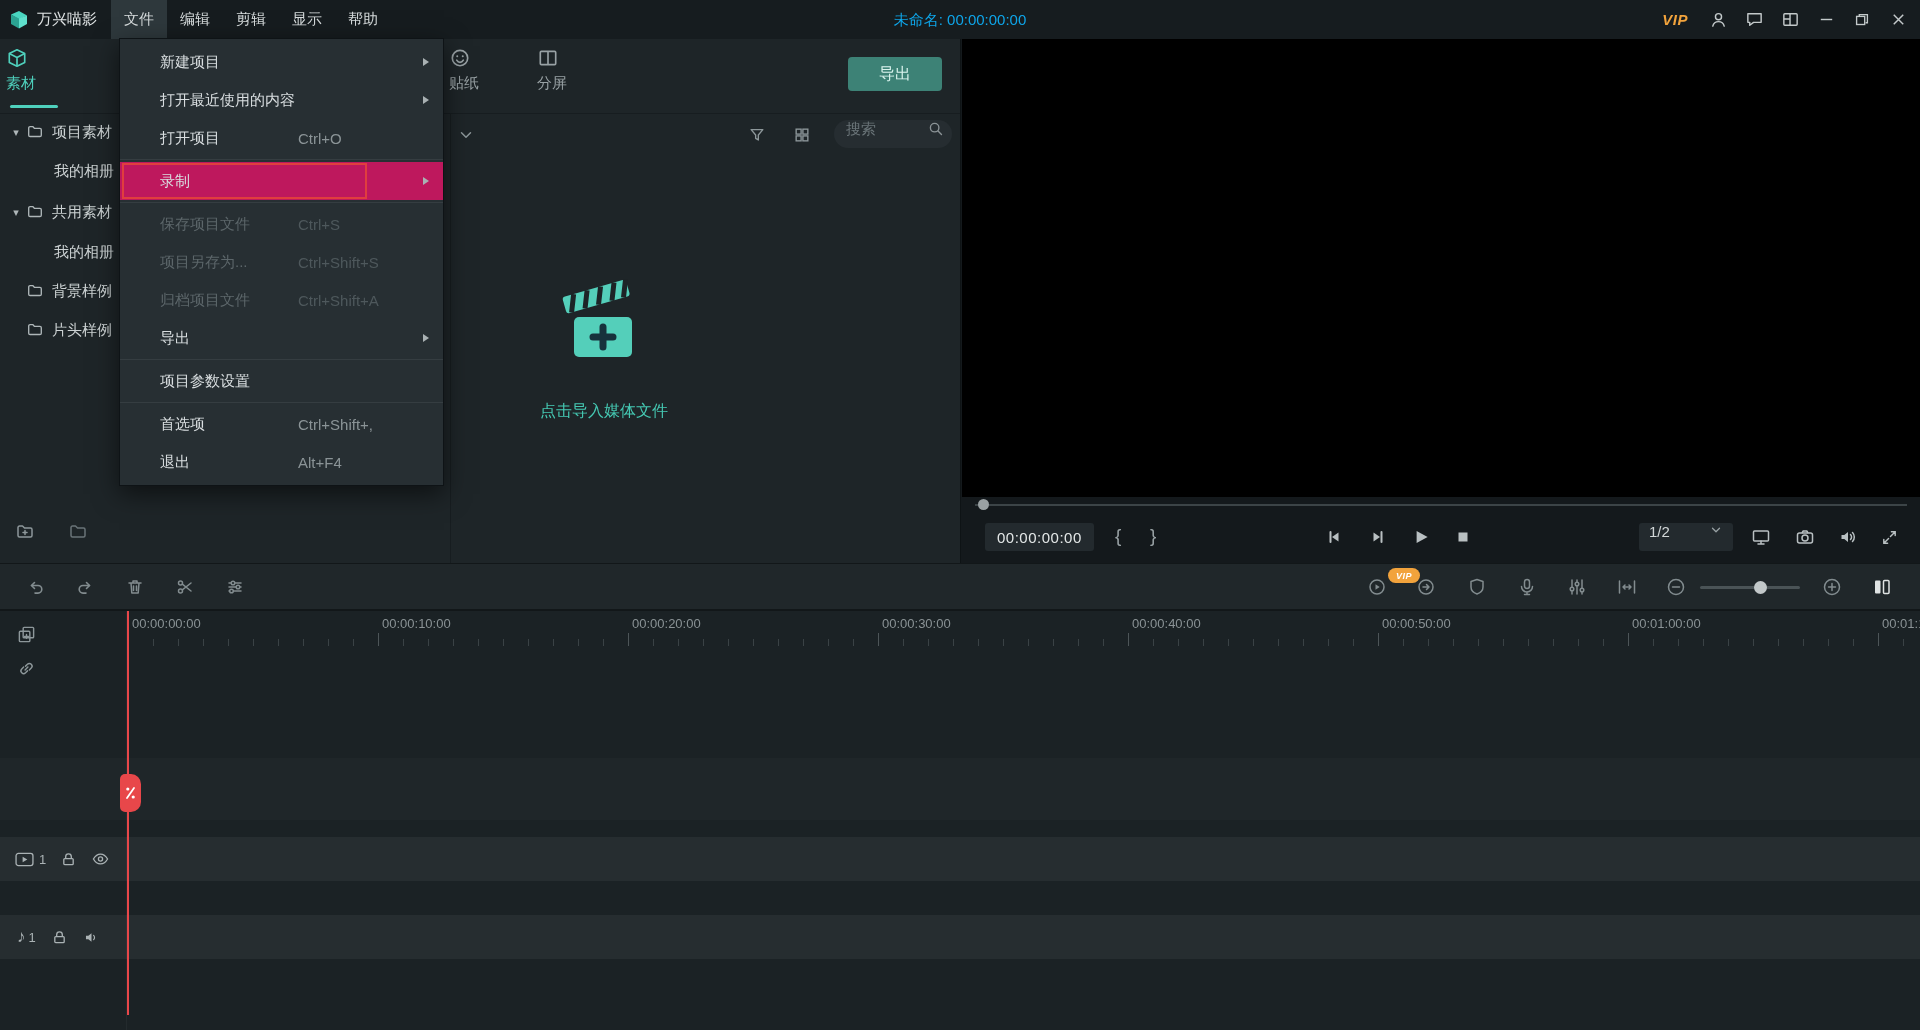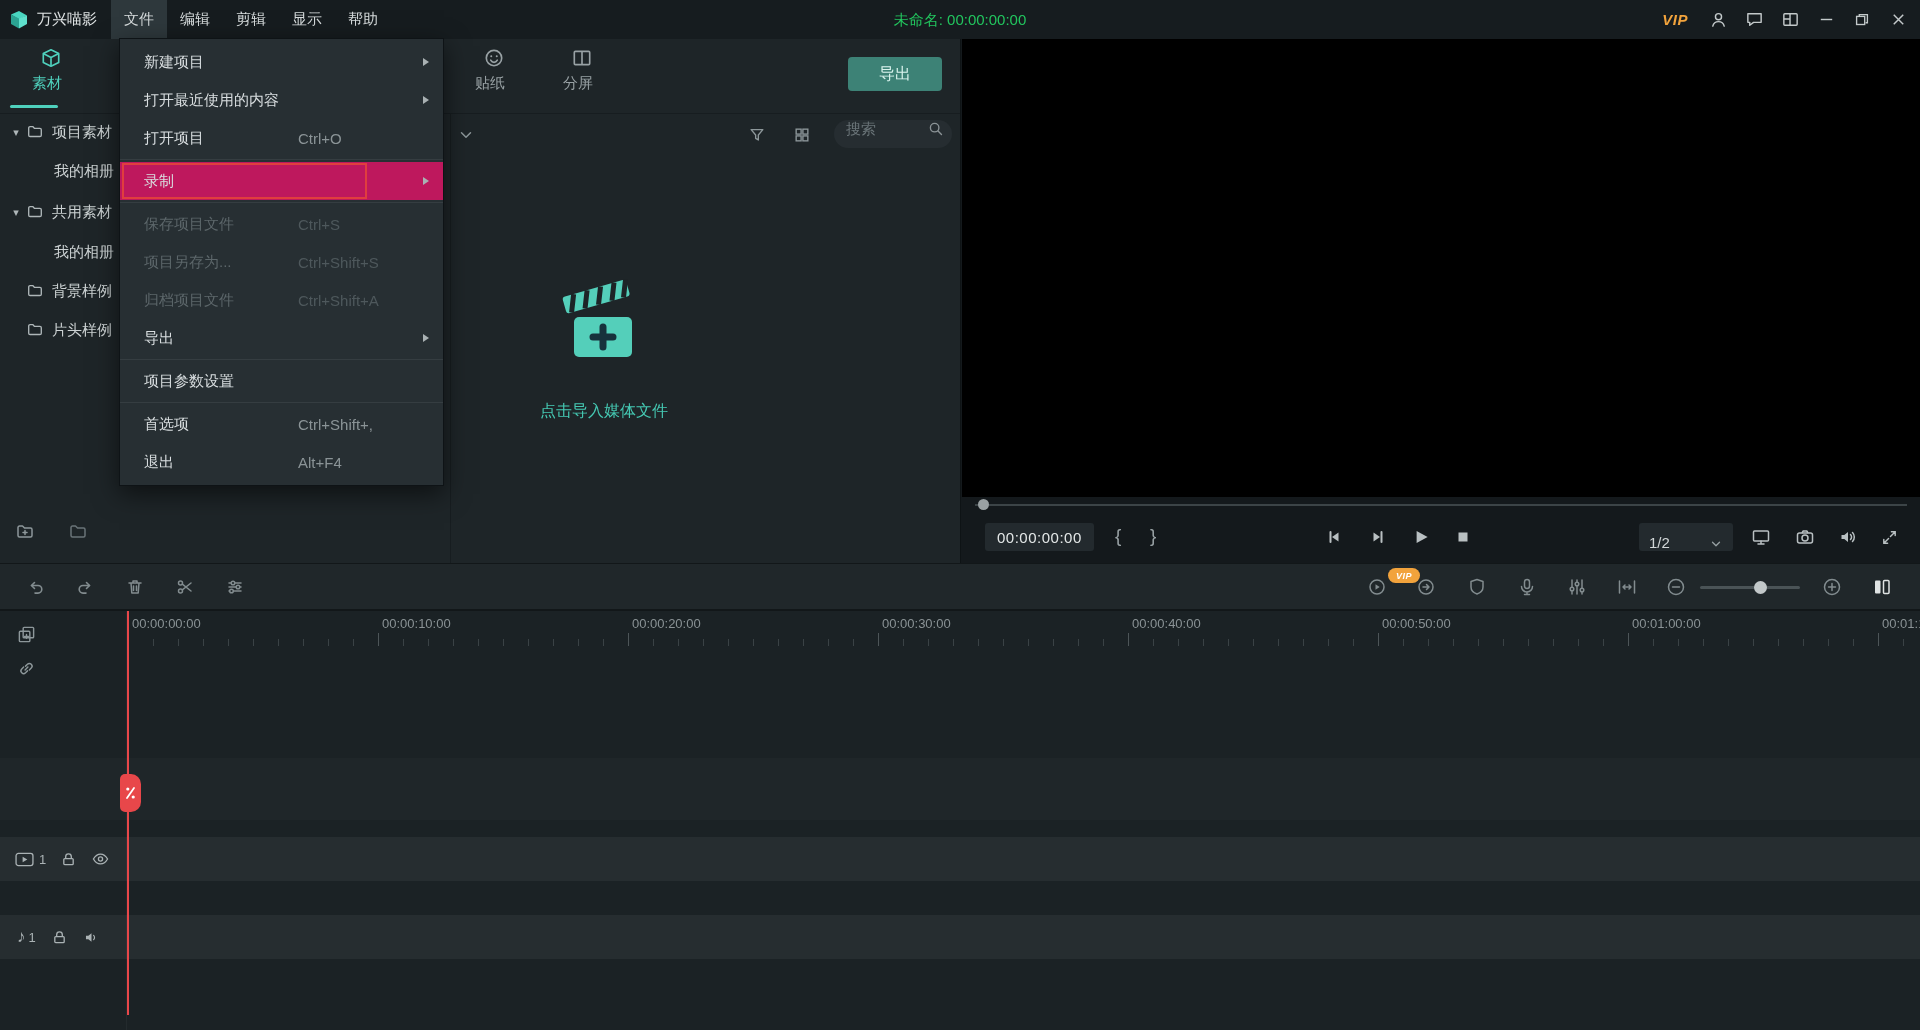--- a/index.html
+++ b/index.html
@@ -9,27 +9,27 @@
   .ab{position:absolute}
   svg{display:block}
   .icbtn{width:24px;height:24px;display:flex;align-items:center;justify-content:center;color:#8d979a}
   
   .titlebar{background:#161c1f;display:flex;align-items:center;padding-left:9px;z-index:5}
   .logo{margin-right:8px}
   .appname{font-size:15px;color:#e0e4e5;margin-right:14px;white-space:nowrap}
   .menubar{display:flex;align-self:stretch}
   .menu-item{padding:0 13px;display:flex;align-items:center;font-size:15px;color:#d6dbdc}
   .menu-item.open{background:#2e383c}
-  .title-center{position:absolute;left:710px;width:500px;top:0;line-height:39px;text-align:center;font-size:15px;color:#22c55e}
+  .title-center{position:absolute;left:710px;width:500px;top:0;line-height:39px;text-align:center;font-size:15px;color:#0ea5e9}
   .tb-right{position:absolute;right:4px;top:0;height:39px;display:flex;align-items:center}
   .vip-text{color:#f2a33c;font-style:italic;font-weight:bold;font-size:15px;margin-right:12px;letter-spacing:.5px}
   .tb-ic{width:36px;height:39px;display:flex;align-items:center;justify-content:center;color:#c3c9ca}
   
   .media-panel{background:#1e2528}
-  .tab{display:flex;flex-direction:column;align-items:flex-end;gap:5px;color:#98a1a4;font-size:15px}
+  .tab{display:flex;flex-direction:column;align-items:flex-start;gap:5px;color:#98a1a4;font-size:15px}
   .tab.active{color:#4fd1bd}
   .tabline{height:3px;background:#4fd1bd;border-radius:2px}
   .export-btn{width:94px;height:34px;background:#3d8276;color:#d9f3ed;border:none;border-radius:4px;font-size:16px;font-family:inherit}
   .hsep{height:1px;background:#171d20}
   .vsep{width:1px;background:#171d20}
   .trow{height:30px;display:flex;align-items:center;width:450px;color:#ccd2d3;font-size:15px}
   .trow.indent{padding-left:54px}
   .caret{width:16px;margin-left:8px;text-align:center;color:#aeb6b8;font-size:11px}
   .ficon{margin-left:2px;color:#aeb6b8}
   .tlabel{margin-left:8px;white-space:nowrap}
@@ -39,21 +39,21 @@
   .mag{color:#8b9396;flex:none}
   .import-hint{text-align:center;color:#45c9b3;font-size:16px}
   
   .preview-panel{background:#14191c;border-left:1px solid #0e1315}
   .preview-panel .icbtn{color:#b9c0c2}
   .video{background:#000}
   .scrub-line{height:2px;background:#3c4447}
   .scrub-dot{width:11px;height:11px;border-radius:50%;background:#9aa1a3}
   .timebox{height:28px;background:#232a2e;border-radius:3px;display:flex;align-items:center;padding:0 12px;font-size:15px;color:#e3e7e7;letter-spacing:.5px}
   .brace{font-size:19px;color:#98a1a4}
-  .quality{width:94px;height:28px;background:#232a2e;border-radius:3px;display:flex;align-items:flex-end;justify-content:space-between;padding:0 10px;font-size:15px;color:#d2d7d8}
+  .quality{width:94px;height:28px;background:#232a2e;border-radius:3px;display:flex;align-items:flex-start;justify-content:space-between;padding:0 10px;font-size:15px;color:#d2d7d8}
   
   .toolbar{background:#20272a;border-top:1px solid #121719;border-bottom:1px solid #121719}
   .toolbar .icbtn{color:#828c8f}
   .vip-pill{width:32px;height:15px;border-radius:8px;background:#f2a33c;color:#fff;font-size:9px;font-weight:bold;font-style:italic;display:flex;align-items:center;justify-content:center;letter-spacing:.5px;z-index:2}
   .slider-track{width:100px;height:3px;background:#4a5356;border-radius:2px}
   .slider-knob{width:13px;height:13px;border-radius:50%;background:#c2c8c9}
   
   .timeline{background:#1b2225;border-top:1px solid #121719}
   .rlabel{font-size:13px;color:#8a9295;white-space:nowrap}
   .ruler-ticks{background:
@@ -65,21 +65,21 @@
   .thead{display:flex;align-items:center;color:#aab2b4}
   .thead .icbtn{color:#aab2b4}
   .tnum{font-size:13px;color:#aab2b4;margin-left:3px}
   .note{font-size:17px;color:#aab2b4;margin-left:17px}
   .gutline{width:1px;background:rgba(255,255,255,.04)}
   .playhead{width:2px;background:#e8474a;z-index:3}
   .phandle{width:21px;height:38px;background:#e8474a;border-radius:5px 10px 10px 5px;display:flex;align-items:center;justify-content:center;z-index:4}
   
   .menu{position:absolute;left:119px;top:38px;width:325px;background:#272f33;border:1px solid #0e1316;box-shadow:0 8px 24px rgba(0,0,0,.55);padding:4px 0;z-index:50}
   .mrow{position:relative;height:38px;display:flex;align-items:center;font-size:15px;color:#d9dee0}
-  .mrow .ml{margin-left:24px;white-space:nowrap}
+  .mrow .ml{margin-left:40px;white-space:nowrap}
   .mrow .ms{position:absolute;left:178px;color:#8b9497;white-space:nowrap}
   .mrow.dis{color:#5c666a}
   .mrow.dis .ms{color:#4e585c}
   .mrow.hl{background:#be185d}
   .arr{position:absolute;right:14px;width:0;height:0;border-left:6px solid #a9b1b3;border-top:4.5px solid transparent;border-bottom:4.5px solid transparent}
   .msep{height:1px;background:#353d41;margin:2px 0}
   .redbox{position:absolute;left:2px;top:1px;width:245px;bottom:1px;border:2px solid #e03e3e;pointer-events:none}
 </style>
 </head>
 <body>

